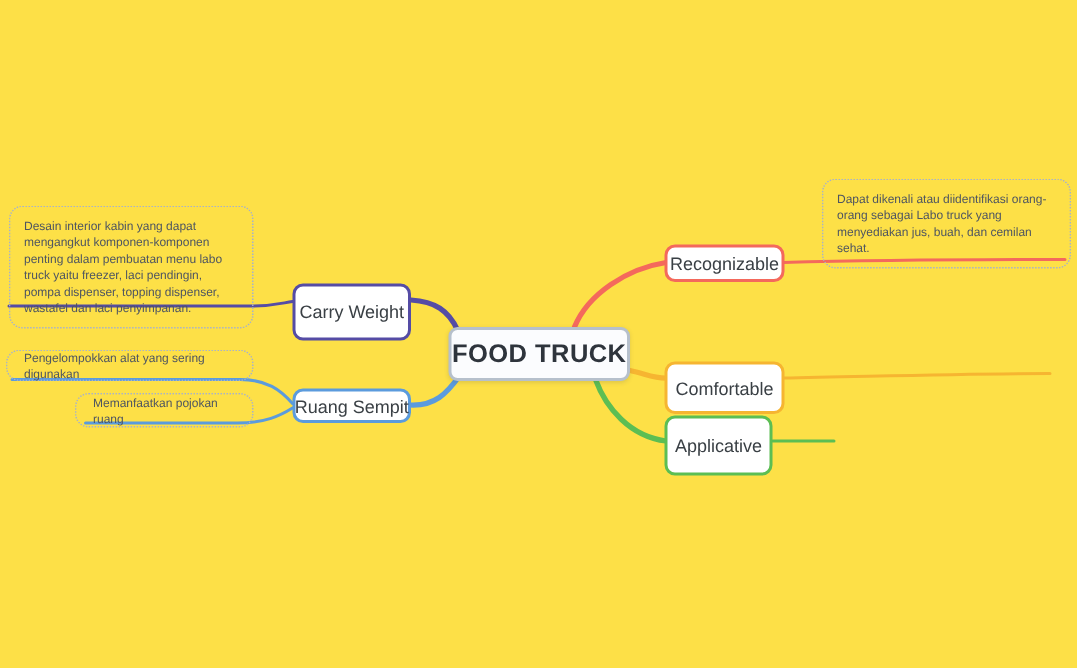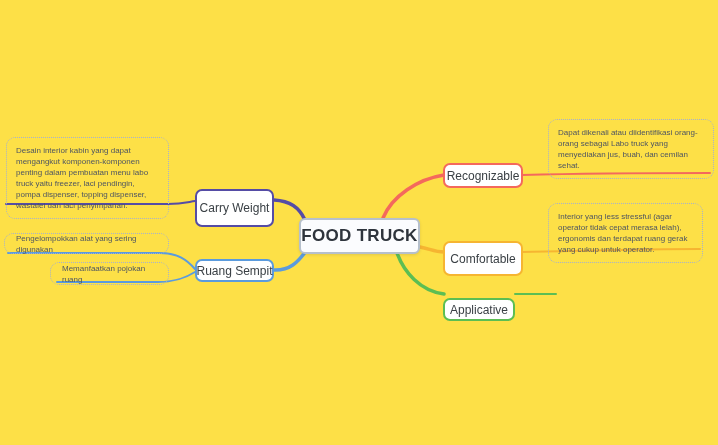--- a/index.html
+++ b/index.html
@@ -65,27 +65,26 @@
   </svg>
 
   <div class="note" style="left:6px;top:137px;width:163px;min-height:73px;">Desain interior kabin yang dapat mengangkut komponen-komponen penting dalam pembuatan menu labo truck yaitu freezer, laci pendingin, pompa dispenser, topping dispenser, wastafel dan laci penyimpanan.</div>
 
   <div class="note note-oneline" style="left:50px;top:262px;width:119px;height:23px;">Memanfaatkan pojokan ruang</div>
 
   <div class="note note-oneline" style="left:4px;top:233px;width:165px;height:21px;">Pengelompokkan alat yang sering digunakan</div>
 
   <div class="note" style="left:548px;top:119px;width:166px;min-height:44px;">Dapat dikenali atau diidentifikasi orang-orang sebagai Labo truck yang menyediakan jus, buah, dan cemilan sehat.</div>
 
-  <div class="note" style="left:548px;top:203px;width:155px;min-height:54px;">Interior yang less stressful (agar operator tidak cepat merasa lelah), ergonomis dan terdapat ruang gerak yang cukup untuk operator.</div>
 
   <div class="node b-purple" style="left:195px;top:189px;width:79px;height:38px;">Carry Weight</div>
 
   <div class="node node-center" style="left:299px;top:218px;width:121px;height:36px;">FOOD TRUCK</div>
 
   <div class="node b-blue" style="left:195px;top:259px;width:79px;height:23px;">Ruang Sempit</div>
 
   <div class="node b-red" style="left:443px;top:163px;width:80px;height:25px;">Recognizable</div>
 
   <div class="node b-orange" style="left:443px;top:241px;width:80px;height:35px;">Comfortable</div>
 
-  <div class="node b-green" style="left:443px;top:298px;width:72px;height:23px;text-align:right;">Applicative</div>
+  <div class="node b-green" style="left:443px;top:277px;width:72px;height:40px;text-align:right;">Applicative</div>
 
 </div>
 
 </body></html>

